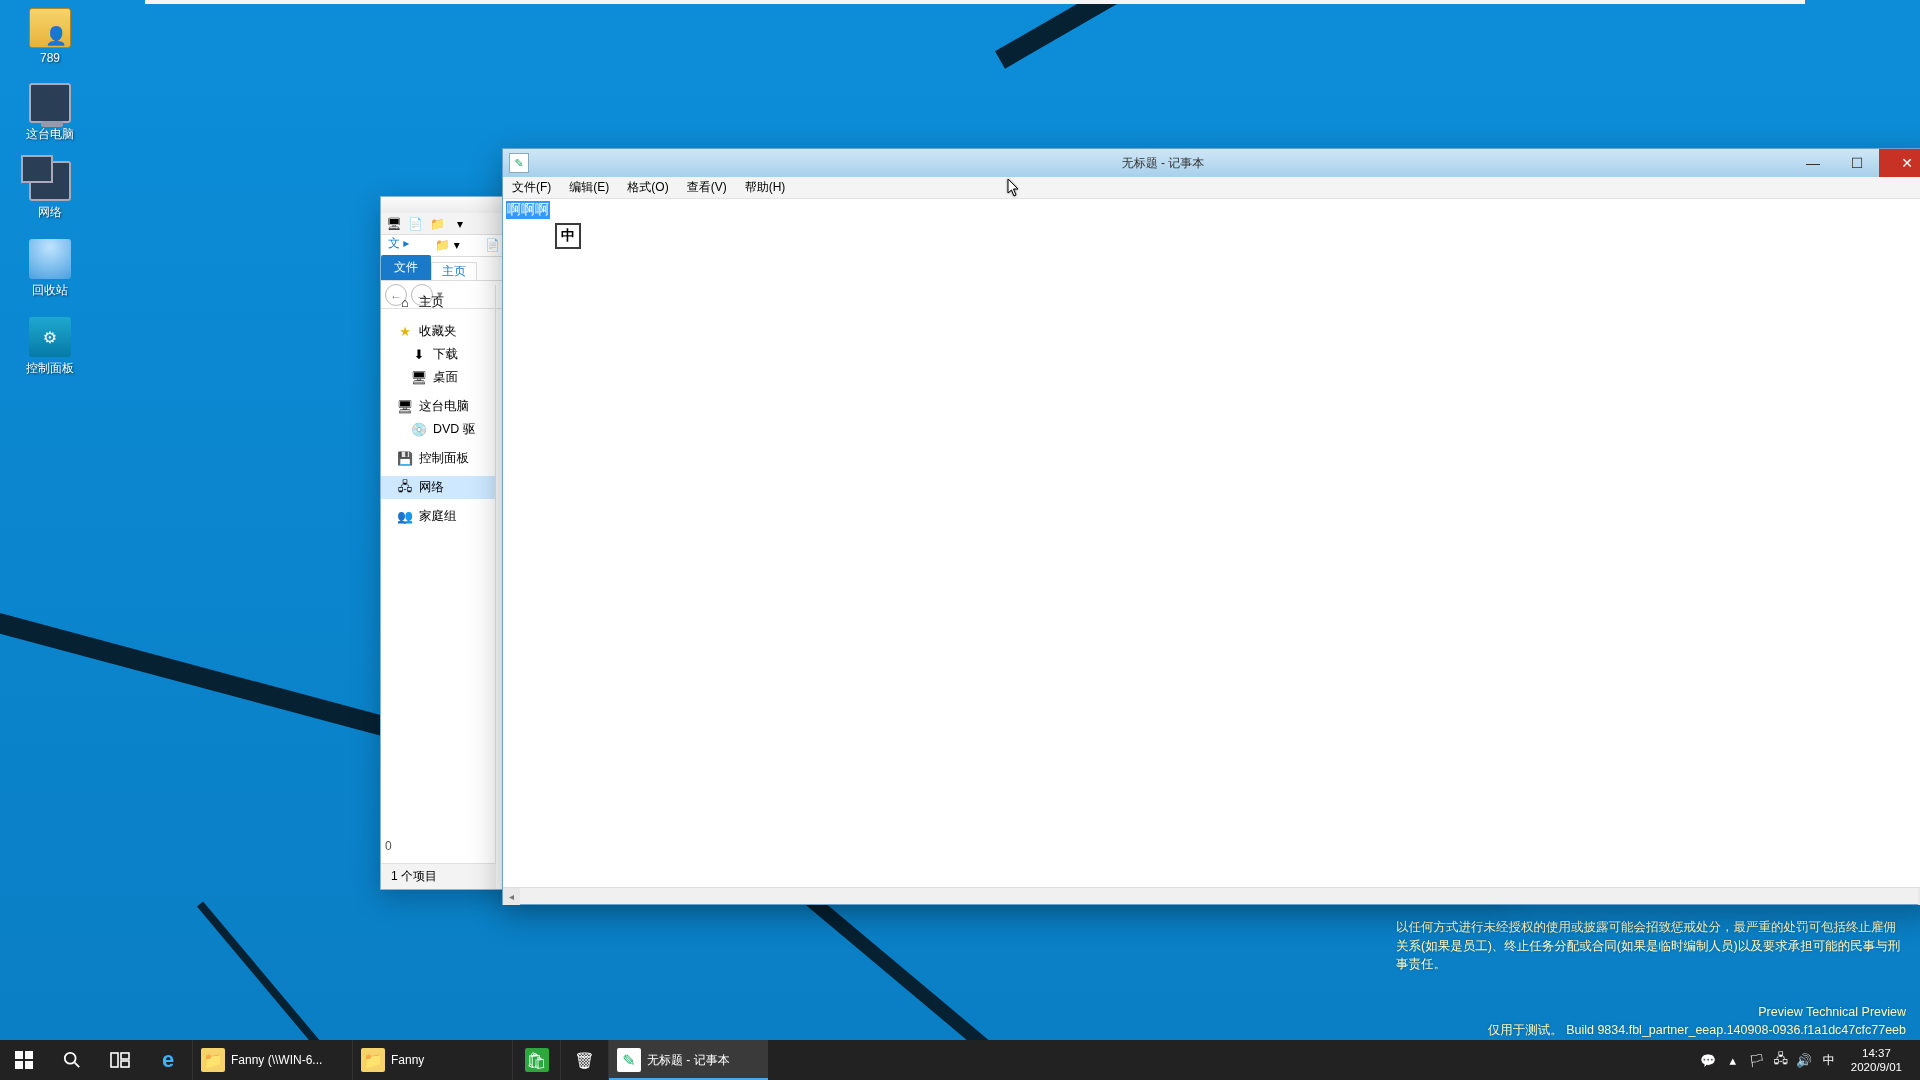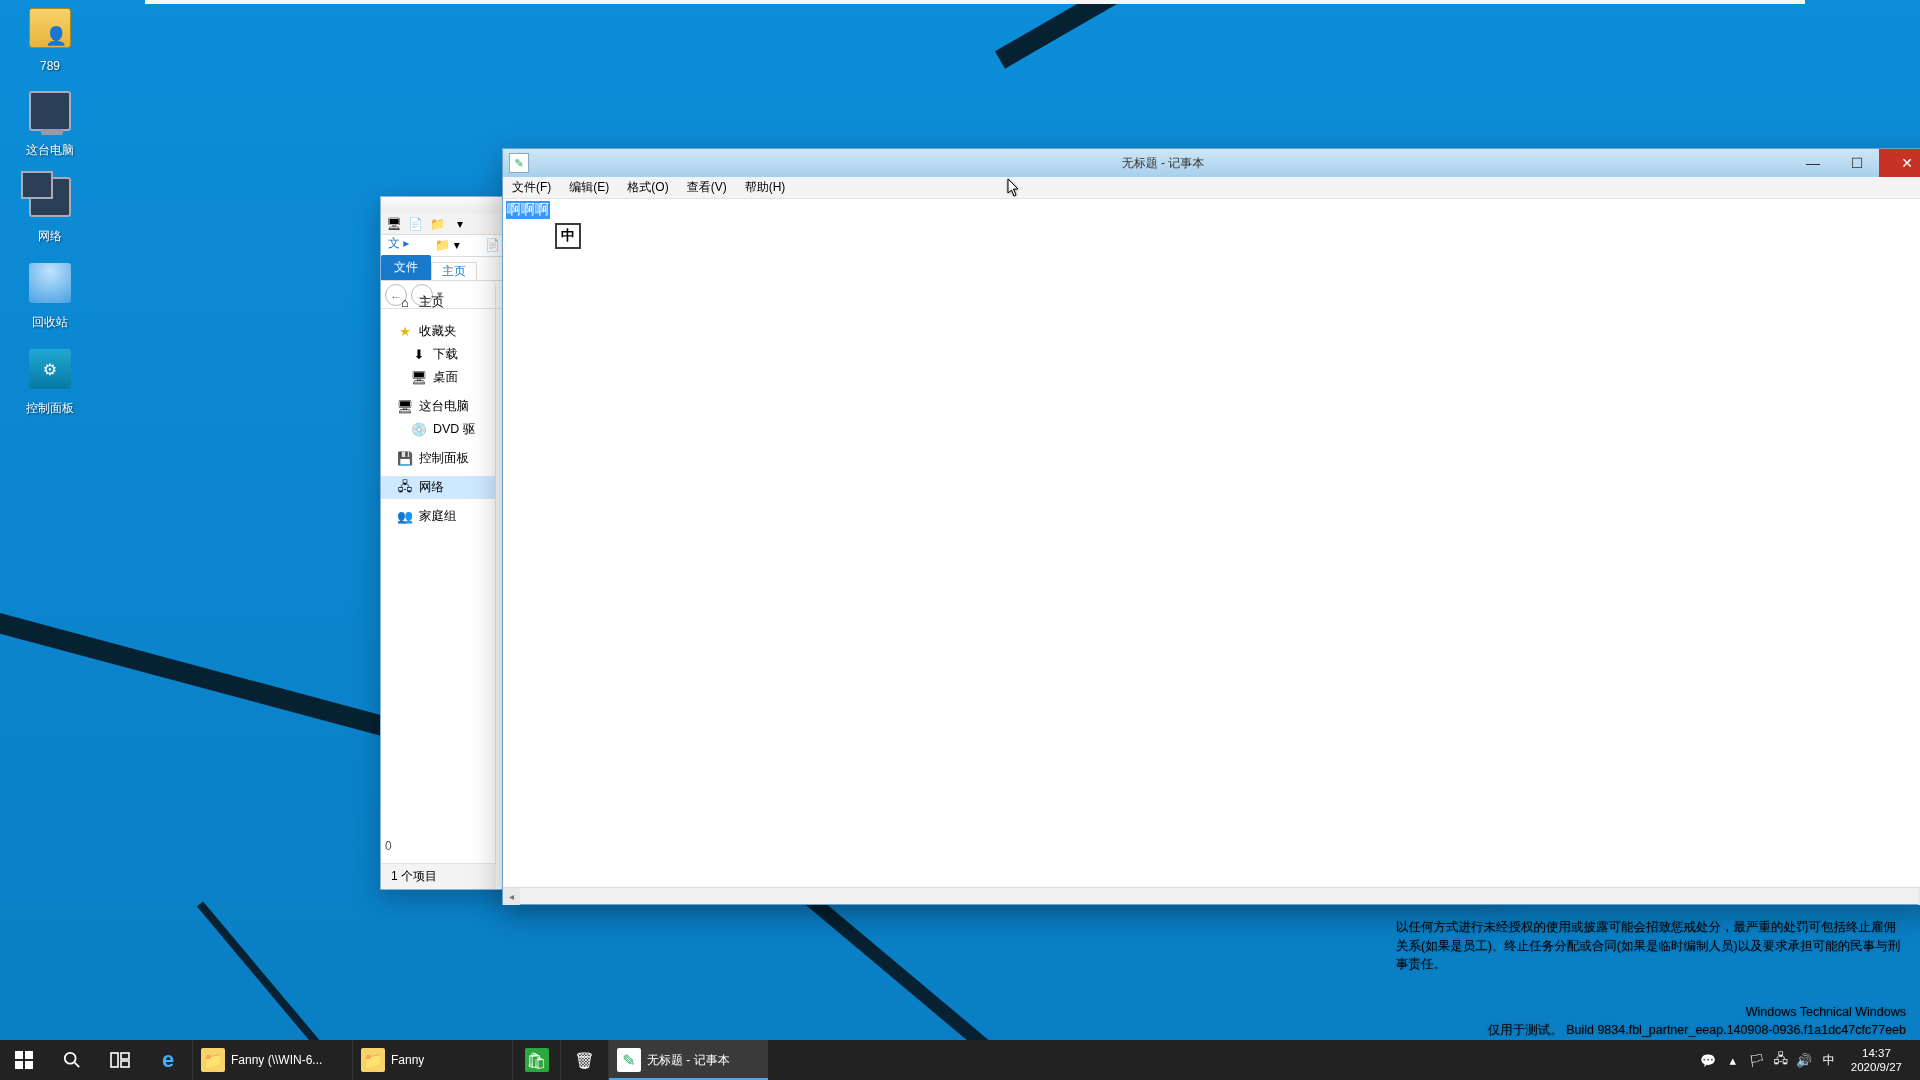--- a/index.html
+++ b/index.html
@@ -10,31 +10,31 @@
 .ws1 { left: -50px; top: 600px; width: 600px; height: 20px; transform: rotate(15deg); }
 .ws2 { left: 700px; top: 800px; width: 800px; height: 14px; transform: rotate(40deg); }
 .ws3 { left: 1000px; top: 50px; width: 600px; height: 20px; transform: rotate(-30deg); }
 .ws4 { left: 1400px; top: 300px; width: 700px; height: 14px; transform: rotate(20deg); }
 .ws5 { left: 200px; top: 900px; width: 500px; height: 8px; transform: rotate(50deg); }
 .whitebar-top { position: absolute; top: 0; left: 145px; width: 1660px; height: 4px; background: #f5f5f5; }
 
 .desktop-icons { position: absolute; top: 8px; left: 6px; width: 110px; }
 .d-icon { width: 88px; display: flex; flex-direction: column; align-items: center; margin-bottom: 18px; cursor: pointer; }
 .d-icon .ico-shape { width: 42px; height: 40px; border-radius: 3px; }
-.d-icon span { color: #fff; font-size: 12px; text-shadow: 1px 1px 2px rgba(0,0,0,.6); margin-top: 11px; }
+.d-icon span { color: #fff; font-size: 12px; text-shadow: 1px 1px 2px rgba(0,0,0,.6); margin-top: 3px; }
 .ico-folder { background: linear-gradient(#f6d36b, #e8b33a); border: 1px solid #b38520; position: relative; }
 .ico-folder::after { content: "👤"; position: absolute; right: 2px; bottom: 0; font-size: 18px; }
 .ico-computer { background: #2a3f55; border: 2px solid #aab; position: relative; }
 .ico-computer::after { content:""; position:absolute; left:10px; bottom:-6px; width:22px; height:6px; background:#99a; border-radius:2px; }
 .ico-network { background: #2a3f55; border: 2px solid #aab; position: relative; }
 .ico-network::before { content:""; position:absolute; left:-10px; top:-8px; width:28px; height:24px; background:#2a3f55; border:2px solid #aab; }
 .ico-bin { background: radial-gradient(circle at 50% 20%, #bfe3ff, #4aa0e0); border-radius: 6px 6px 4px 4px; }
 .ico-cp { background: linear-gradient(#1fa8d0, #067aa5); border-radius: 3px; display:flex; align-items:center; justify-content:center; color:#fff; font-size:16px; }
 
-.watermark { position: absolute; right: 14px; bottom: 40px; color: #000000; font-size: 12.5px; text-align: right; line-height: 1.5; text-shadow: 0 0 3px rgba(0,0,0,.3); }
+.watermark { position: absolute; right: 14px; bottom: 40px; color: #fef9c3; font-size: 12.5px; text-align: right; line-height: 1.5; text-shadow: 0 0 3px rgba(0,0,0,.3); }
 .watermark .warn { position: absolute; right: 0; bottom: 66px; width: 510px; text-align: left; font-size: 12.5px; }
 
 .taskbar { position: absolute; left: 0; bottom: 0; width: 100%; height: 40px; background: #222; display: flex; align-items: stretch; color: #fff; font-size: 12px; }
 .tb-left { display: flex; }
 .tb-btn { width: 48px; display: flex; align-items: center; justify-content: center; cursor: pointer; }
 .tb-app { height: 40px; min-width: 160px; max-width: 160px; display: flex; align-items: center; padding: 0 8px; cursor: pointer; gap: 6px; border-left:1px solid #333; }
 .tb-app.small { min-width: 48px; max-width:48px; padding:0; justify-content:center; }
 .tb-app.active { background: #3a3a3a; box-shadow: inset 0 -2px 0 #4aa7e5; }
 .tb-app .icbox { width: 24px; height: 24px; display:flex; align-items:center; justify-content:center; border-radius:2px; font-size:16px; }
 .tb-right { margin-left: auto; display: flex; align-items: center; }
@@ -110,21 +110,21 @@
       <span>回收站</span>
     </div>
   <div class="d-icon">
       <div class="ico-shape ico-cp">⚙</div>
       <span>控制面板</span>
     </div>
 </div>
 
 <div class="watermark">
   <div class="warn">以任何方式进行未经授权的使用或披露可能会招致惩戒处分，最严重的处罚可包括终止雇佣关系(如果是员工)、终止任务分配或合同(如果是临时编制人员)以及要求承担可能的民事与刑事责任。</div>
-  <div>Windows Technical Windows</div>
+  <div>Preview Technical Preview</div>
   <div>仅用于测试。 Build 9834.fbl_partner_eeap.140908-0936.f1a1dc47cfc77eeb</div>
 </div>
 
 <div class="exp-back">
   <div class="titlebar"></div>
   <div class="exp-ribbon">
     <div class="ico">🖥</div>
     <div class="ico">📄</div>
     <div class="ico">📁</div>
     <div class="ico">▾</div>
@@ -267,21 +267,21 @@
   </div>
   <div class="tb-right">
     <div class="tray-ico">💬</div>
     <div class="tray-ico">▴</div>
     <div class="tray-ico">🏳</div>
     <div class="tray-ico">🖧</div>
     <div class="tray-ico">🔊</div>
     <div class="tray-ico" style="font-size:12px;min-width:24px;">中</div>
     <div class="clock-area">
       <div>14:37</div>
-      <div>2020/9/27</div>
+      <div>2020/9/01</div>
     </div>
     <div class="show-desktop"></div>
   </div>
 </div>
 
 <div class="cursor">
   <svg viewBox="0 0 14 20">
       <path d="M1 1 L1 15 L4.5 12 L7 18 L9 17 L6.5 11 L11 11 Z" fill="#fff" stroke="#000" stroke-width="1"></path>
     </svg>
 </div>

